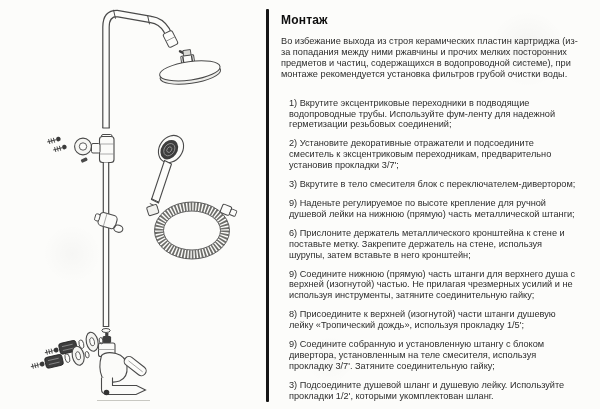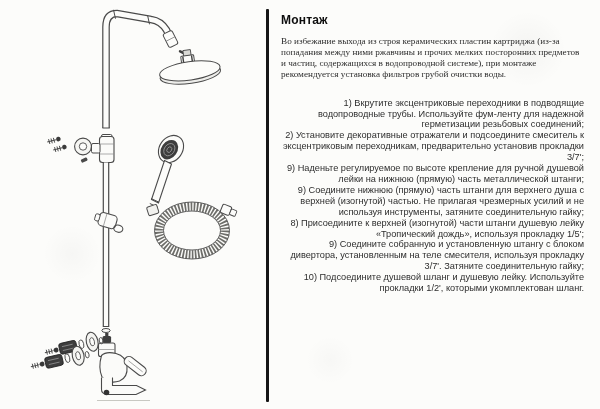--- a/index.html
+++ b/index.html
@@ -23,24 +23,24 @@
   }
   .content{
     position:absolute;left:281px;top:8px;width:303px;
     color:#2d2d2d;
   }
   .heading{
     font-size:12px;font-weight:bold;color:#0e0e0e;
     margin:5px 0 9px 0;letter-spacing:0.2px;
   }
   .intro{
-    font-size:9.2px;line-height:10.9px;margin:0 0 18px 0;font-family:Liberation Serif, serif;
+    font-size:9.2px;line-height:10.9px;margin:0 0 18px 0;
   }
   .steps{font-size:9.2px;line-height:10.9px;}
-  .step{margin:0;text-align:right;}
+  .step{margin:8px;}
 </style>
 </head>
 <body>
 
 <div class="page">
 
   <div class="diagram">
     <svg width="270" height="409" viewBox="0 0 270 409" xmlns="http://www.w3.org/2000/svg">
 
       <g>
@@ -187,21 +187,23 @@
   </div>
 
   <div class="divider"></div>
 
   <div class="content">
     <div class="heading">Монтаж</div>
     <p class="intro">Во избежание выхода из строя керамических пластин картриджа (из-за попадания между ними ржавчины и прочих мелких посторонних предметов и частиц, содержащихся в водопроводной системе), при монтаже рекомендуется установка фильтров грубой очистки воды.</p>
     <div class="steps">
         <div class="step">1) Вкрутите эксцентриковые переходники в подводящие водопроводные трубы. Используйте фум-ленту для надежной герметизации резьбовых соединений;</div>
         <div class="step">2) Установите декоративные отражатели и подсоедините смеситель к эксцентриковым переходникам, предварительно установив прокладки 3/7';</div>
+        <div class="step">3) Вкрутите в тело смесителя блок с переключателем-дивертором;</div>
         <div class="step">9) Наденьте регулируемое по высоте крепление для ручной душевой лейки на нижнюю (прямую) часть металлической штанги;</div>
+        <div class="step">6) Прислоните держатель металлического кронштейна к стене и поставьте метку. Закрепите держатель на стене, используя шурупы, затем вставьте в него кронштейн;</div>
         <div class="step">9) Соедините нижнюю (прямую) часть штанги для верхнего душа с верхней (изогнутой) частью. Не прилагая чрезмерных усилий и не используя инструменты, затяните соединительную гайку;</div>
         <div class="step">8) Присоедините к верхней (изогнутой) части штанги душевую лейку «Тропический дождь», используя прокладку 1/5';</div>
         <div class="step">9) Соедините собранную и установленную штангу с блоком дивертора, установленным на теле смесителя, используя прокладку 3/7'. Затяните соединительную гайку;</div>
-        <div class="step">10) Подсоедините душевой шланг и душевую лейку. Используйте прокладки 1/2', которыми укомплектован шланг.</div>
+        <div class="step">3) Подсоедините душевой шланг и душевую лейку. Используйте прокладки 1/2', которыми укомплектован шланг.</div>
       </div>
   </div>
 
 </div>
 
 </body></html>

